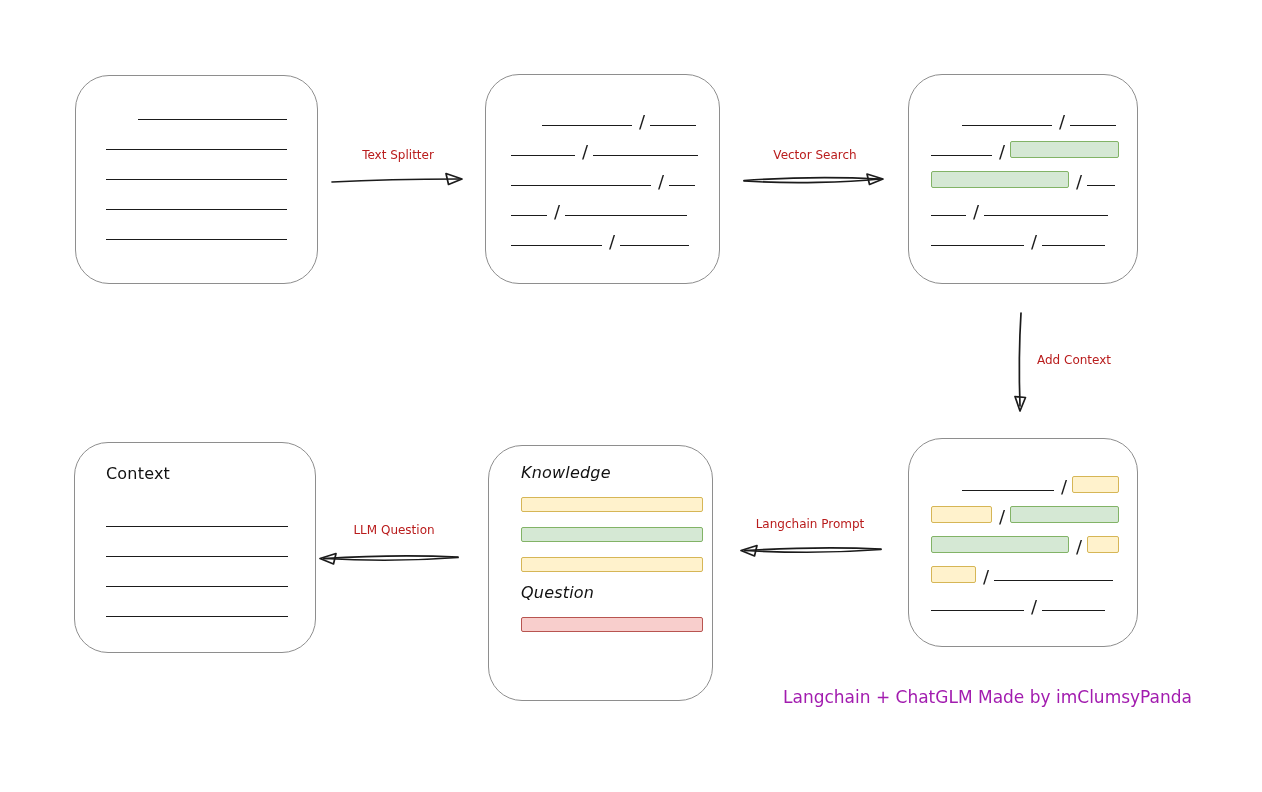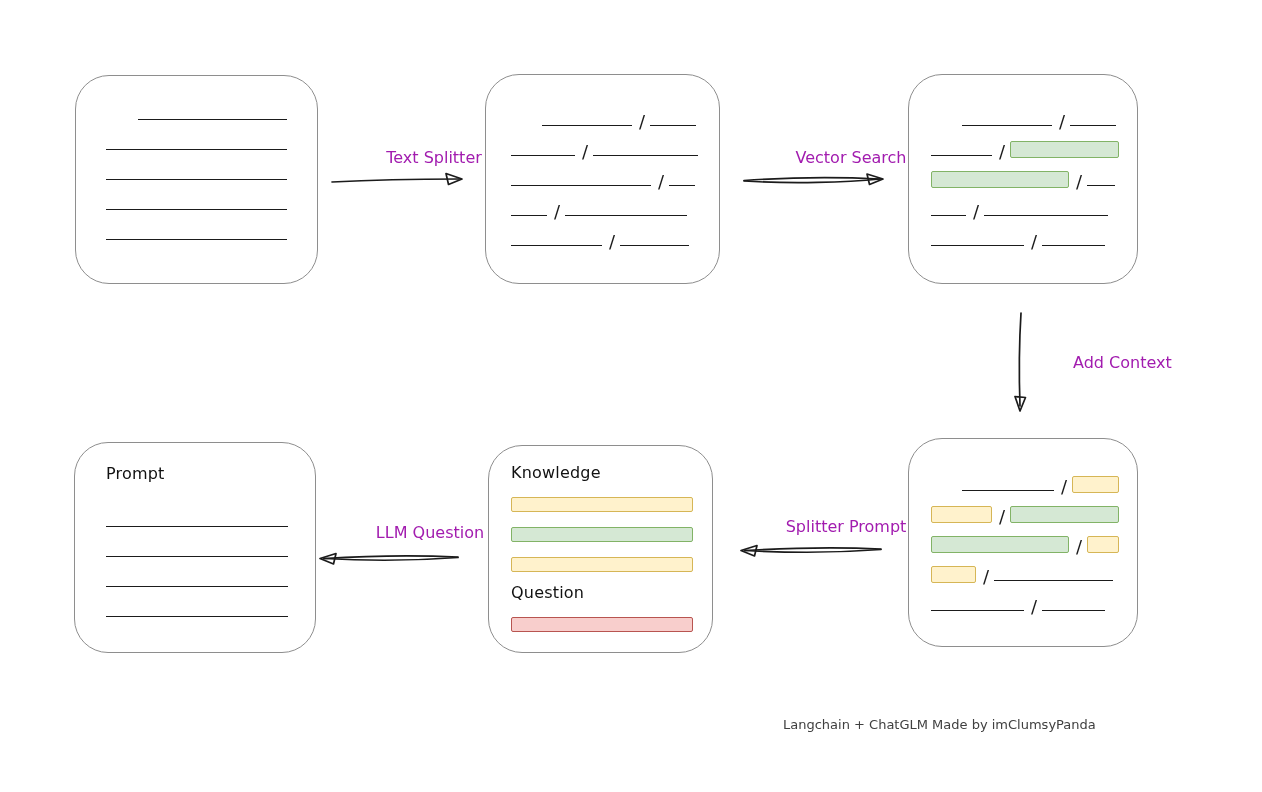--- a/index.html
+++ b/index.html
@@ -24,28 +24,28 @@
 
   
   .bar{width:182px;height:15px;border:1.4px solid;border-radius:2px;box-sizing:border-box;}
   .bar.green{background:var(--green-fill);border-color:var(--green-border);}
   .bar.yellow{background:var(--yellow-fill);border-color:var(--yellow-border);}
   .bar.red{background:var(--red-fill);border-color:var(--red-border);}
 
   .heading{font-size:16px;letter-spacing:.2px;color:#111;}
 
   
-  .arrow-label{position:absolute;font-size:16px;color:#a21caf;white-space:nowrap;
-               text-align:center;margin-left:36px;}
+  .arrow-label{position:absolute;font-size:12px;color:#b91c1c;white-space:nowrap;
+               text-align:center;}
 
   svg.arrow{position:absolute;overflow:visible;}
   svg.arrow path{stroke:var(--ink);stroke-width:1.7;fill:none;
                  stroke-linecap:round;stroke-linejoin:round;}
 
-  .footer{position:absolute;font-size:13px;color:#404040;white-space:nowrap;margin-top:30px;}
+  .footer{position:absolute;font-size:17px;color:#a21caf;white-space:nowrap;}
 </style>
 </head>
 <body>
 
 <div class="canvas">
 
   <div class="node" style="left:75px;top:75px;width:243px;height:209px;padding:16px 0 0 30px;">
       <div class="seg-row">
         <div class="gap" style="width: 32px;"></div>
         <div class="hline" style="width: 149px;"></div>
@@ -163,49 +163,49 @@
         <span class="slash">/</span>
         <div class="hline" style="width: 119px;"></div>
       </div>
       <div class="seg-row">
         <div class="hline" style="width: 93px;"></div>
         <span class="slash">/</span>
         <div class="hline" style="width: 63px;"></div>
       </div>
     </div>
 
-  <div class="arrow-label" style="left:733px;top:517px;width:154px;">Splitter Prompt</div>
+  <div class="arrow-label" style="left:733px;top:517px;width:154px;">Langchain Prompt</div>
   <svg class="arrow" style="left:735px;top:541px;" width="150" height="18">
     <path d="M146 8 C 104 6, 52 7, 10 9.5"></path>
     <path d="M146 8.5 C 100 12, 55 12, 10 9.5"></path>
     <path d="M6 9.5 L22 4.5 L19.5 15 Z"></path>
   </svg>
 
-  <div class="node" style="left:488px;top:445px;width:225px;height:208px;padding:16px 0 0 22px;">
+  <div class="node" style="left:488px;top:445px;width:225px;height:256px;padding:16px 0 0 32px;font-style:italic;">
     <div class="heading" style="line-height:22px;">Knowledge</div>
     <div style="margin-top:13px;display:flex;flex-direction:column;gap:15px;">
         <div class="bar yellow"></div>
         <div class="bar green"></div>
         <div class="bar yellow"></div>
       </div>
     <div class="heading" style="line-height:22px;margin-top:10px;">Question</div>
     <div style="margin-top:13px;display:flex;flex-direction:column;gap:15px;">
         <div class="bar red"></div>
       </div>
   </div>
 
   <div class="arrow-label" style="left:326px;top:523px;width:136px;">LLM Question</div>
   <svg class="arrow" style="left:314px;top:549px;" width="148" height="18">
     <path d="M144 8 C 102 6, 50 7, 10 9.5"></path>
     <path d="M144 8.5 C 98 12, 53 12, 10 9.5"></path>
     <path d="M6 9.5 L22 4.5 L19.5 15 Z"></path>
   </svg>
 
   <div class="node" style="left:74px;top:442px;width:242px;height:211px;padding:20px 0 0 31px;">
-    <div class="heading" style="line-height:22px;">Prompt</div>
+    <div class="heading" style="line-height:22px;">Context</div>
     <div style="margin-top:14px;">
         <div class="seg-row">
           <div class="hline" style="width: 182px;"></div>
         </div>
         <div class="seg-row">
           <div class="hline" style="width: 182px;"></div>
         </div>
         <div class="seg-row">
           <div class="hline" style="width: 182px;"></div>
         </div>

